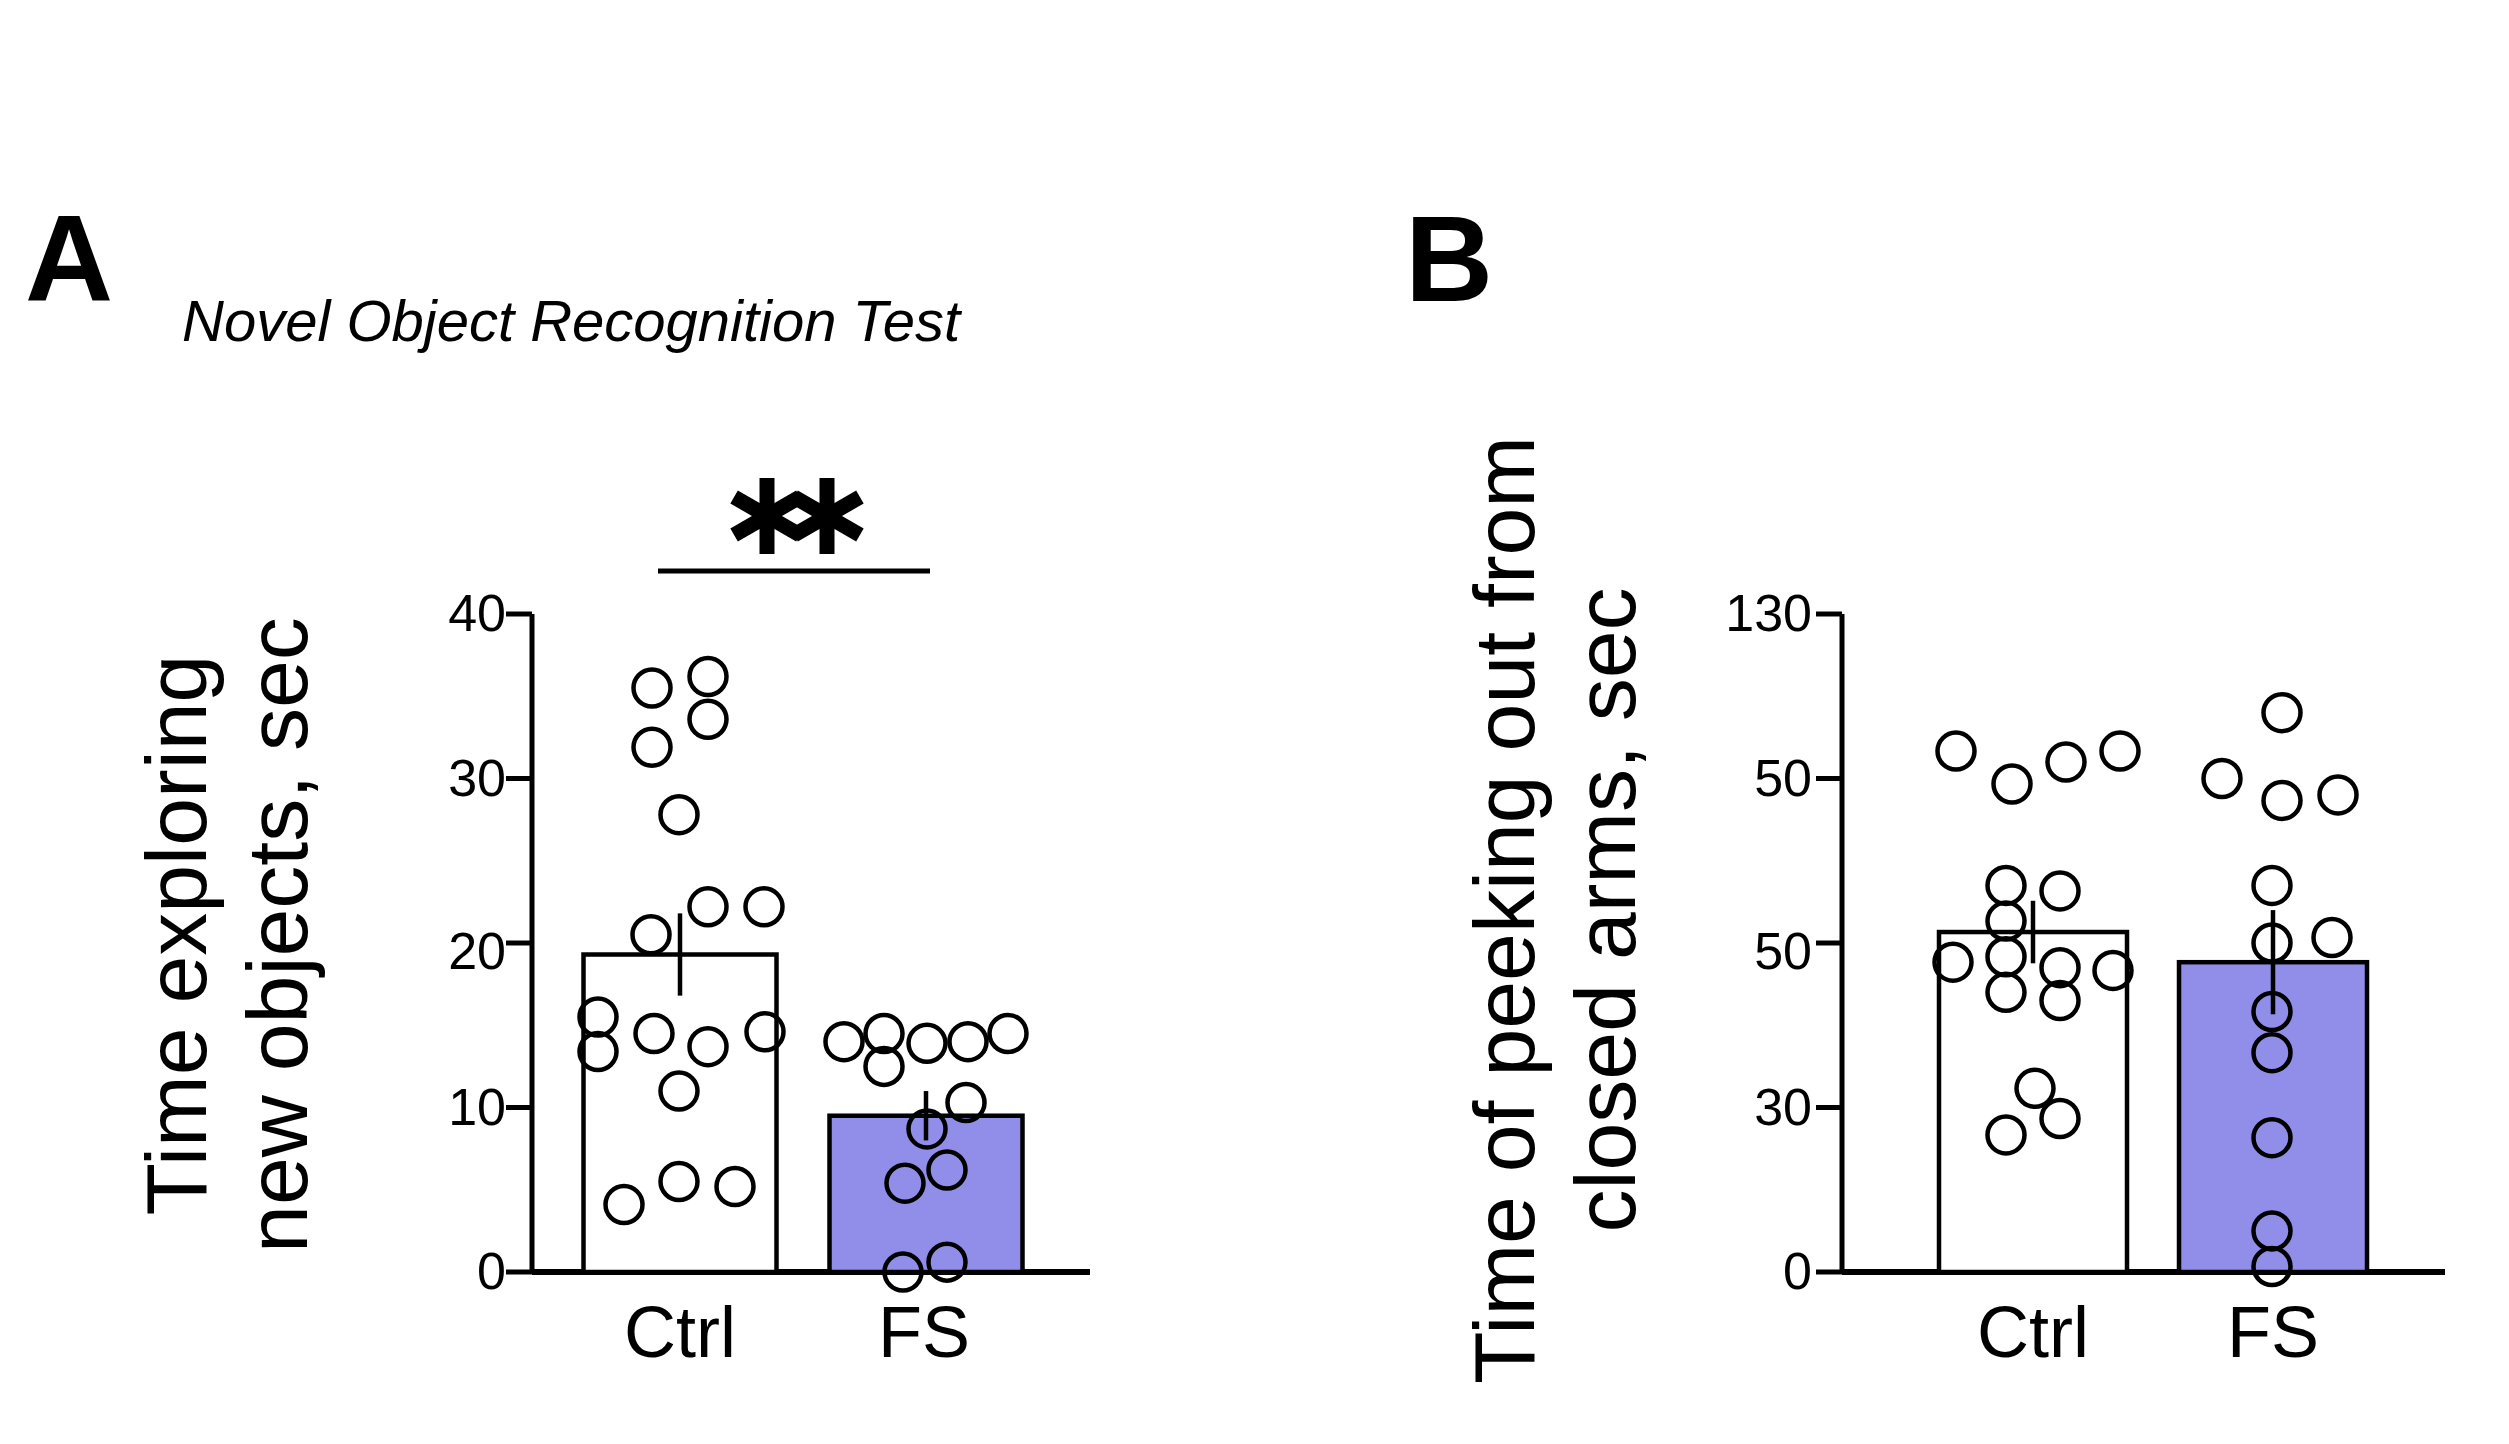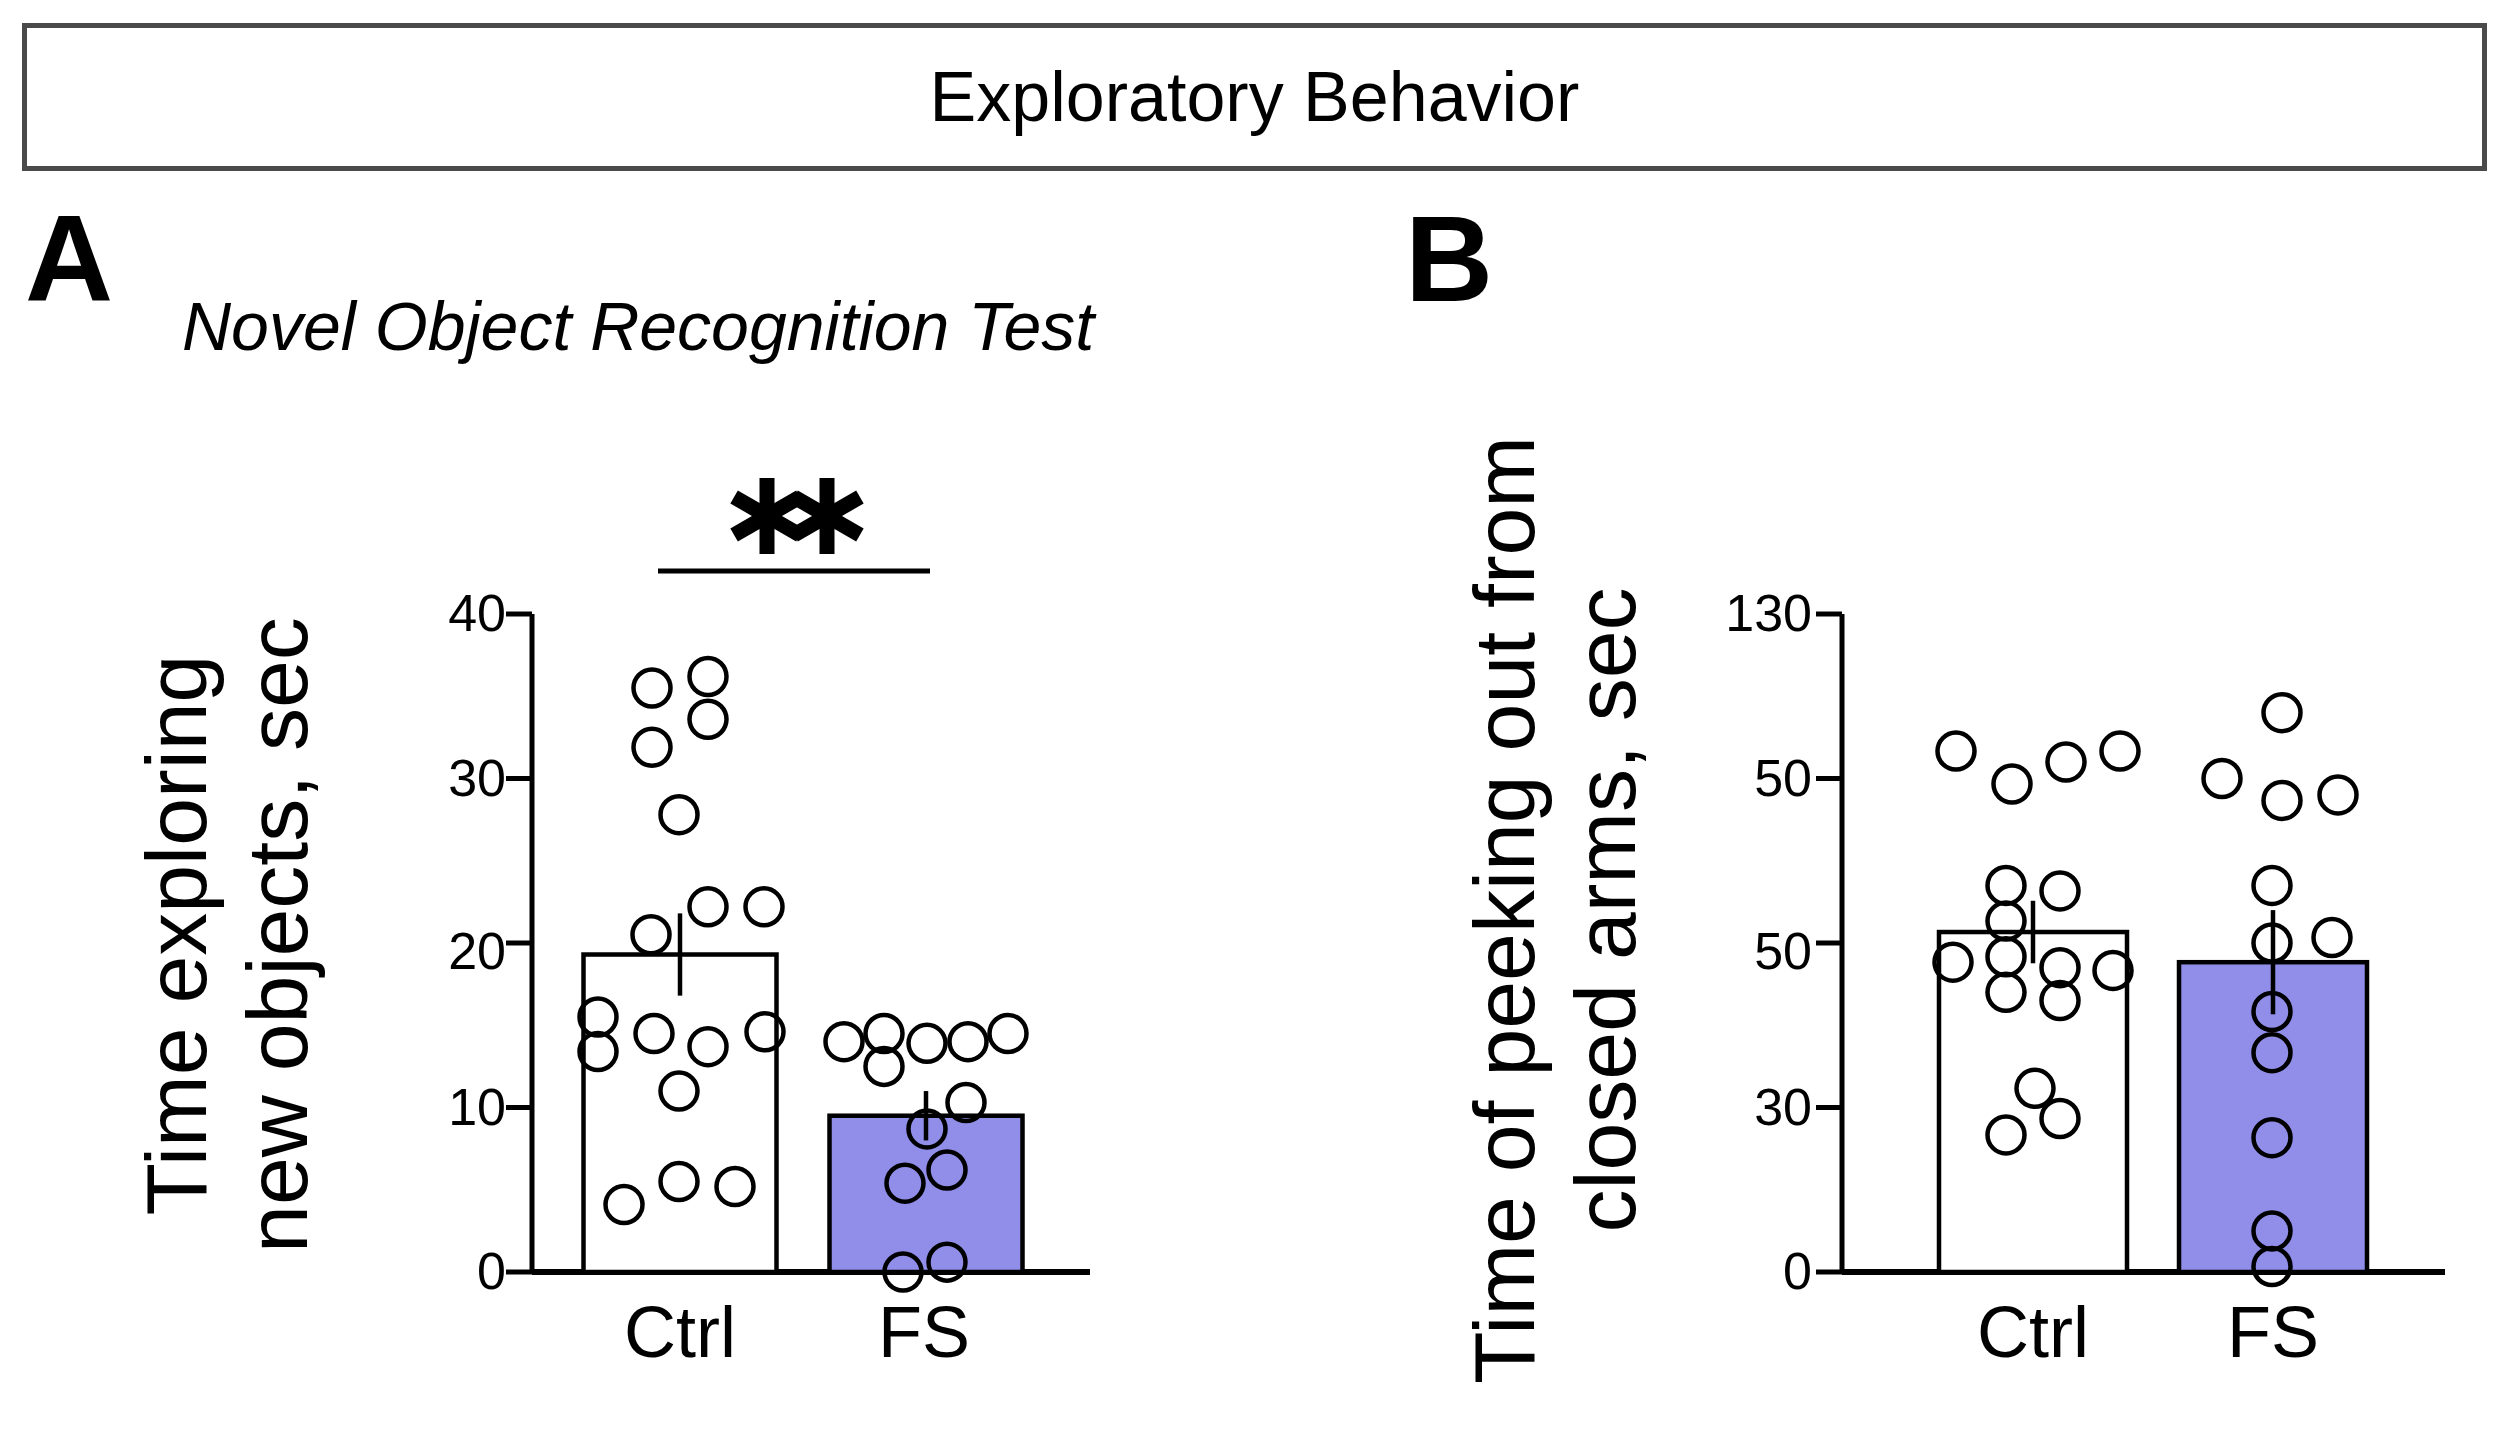--- a/index.html
+++ b/index.html
@@ -10,21 +10,21 @@
     position:absolute;left:22px;top:23px;width:2465px;height:148px;
     border:5px solid #4a4a4a;background:#fff;box-sizing:border-box;
     display:flex;align-items:center;justify-content:center;
   }
   .header-box span{font-size:70px;line-height:1;}
 
   .panel-letter{position:absolute;top:198px;font-size:122px;font-weight:bold;line-height:1;}
   .letter-a{left:25px;}
   .letter-b{left:1405px;}
 
-  .panel-title{position:absolute;top:292px;font-size:68px;font-style:italic;line-height:1;white-space:nowrap;}
+  .panel-title{position:absolute;top:292px;font-size:58px;font-style:italic;line-height:1;white-space:nowrap;}
   .title-a{left:182px;}
   .title-b{left:1775px;}
 
   .ylabel{position:absolute;text-align:center;font-size:86px;line-height:1.18;transform:rotate(-90deg);transform-origin:center;white-space:nowrap;}
   .ylabel-a{width:800px;height:204px;left:-172px;top:833px;}
   .ylabel-b{width:1000px;height:204px;left:1056px;top:808px;}
 
   .tick{position:absolute;font-size:52px;line-height:1;transform:translateY(-52%);white-space:nowrap;}
   .ta{right:2003px;}
   .tb{right:697px;}
@@ -40,23 +40,20 @@
   .cat-b-ctrl{left:2033px;}
   .cat-b-fs{left:2273px;}
 
   #plot{position:absolute;left:0;top:0;}
 </style>
 </head>
 <body>
 
 <div class="canvas">
 
-  <div class="header-box">
-    <span>Exploratory Behavior</span>
-  </div>
 
   <div class="panel-letter letter-a">A</div>
   <div class="panel-letter letter-b">B</div>
 
   <div class="panel-title title-a">Novel Object Recognition Test</div>
 
   <div class="ylabel ylabel-a">
     <div>Time exploring</div>
     <div>new objects, sec</div>
   </div>

